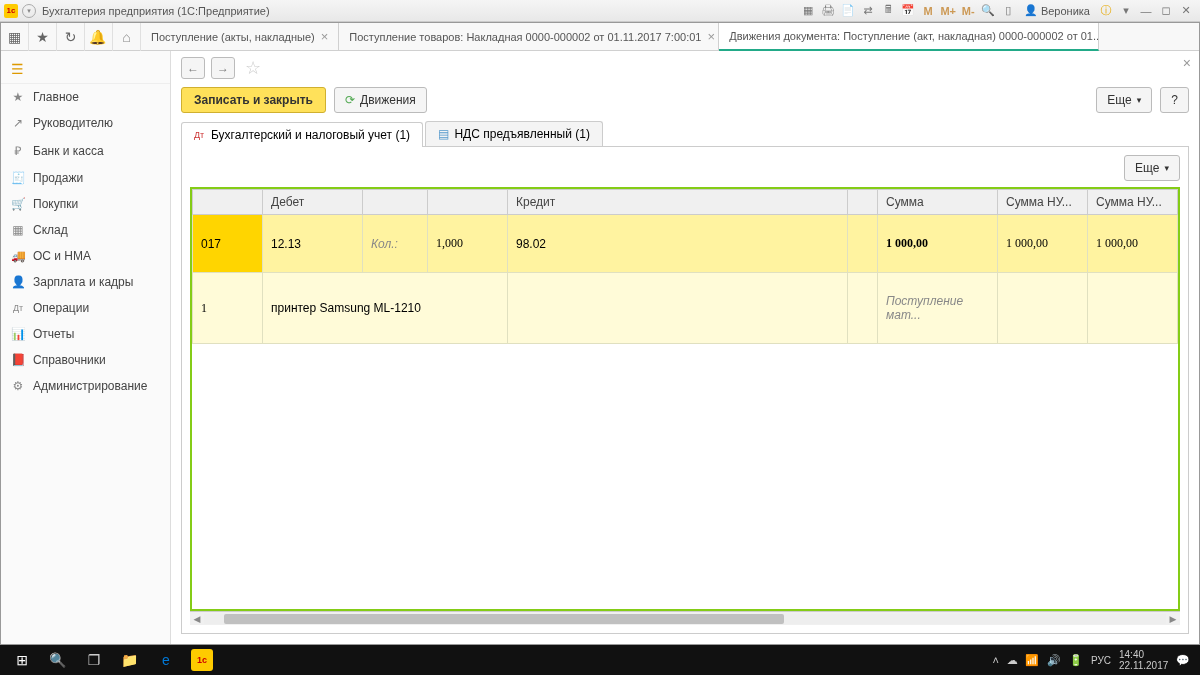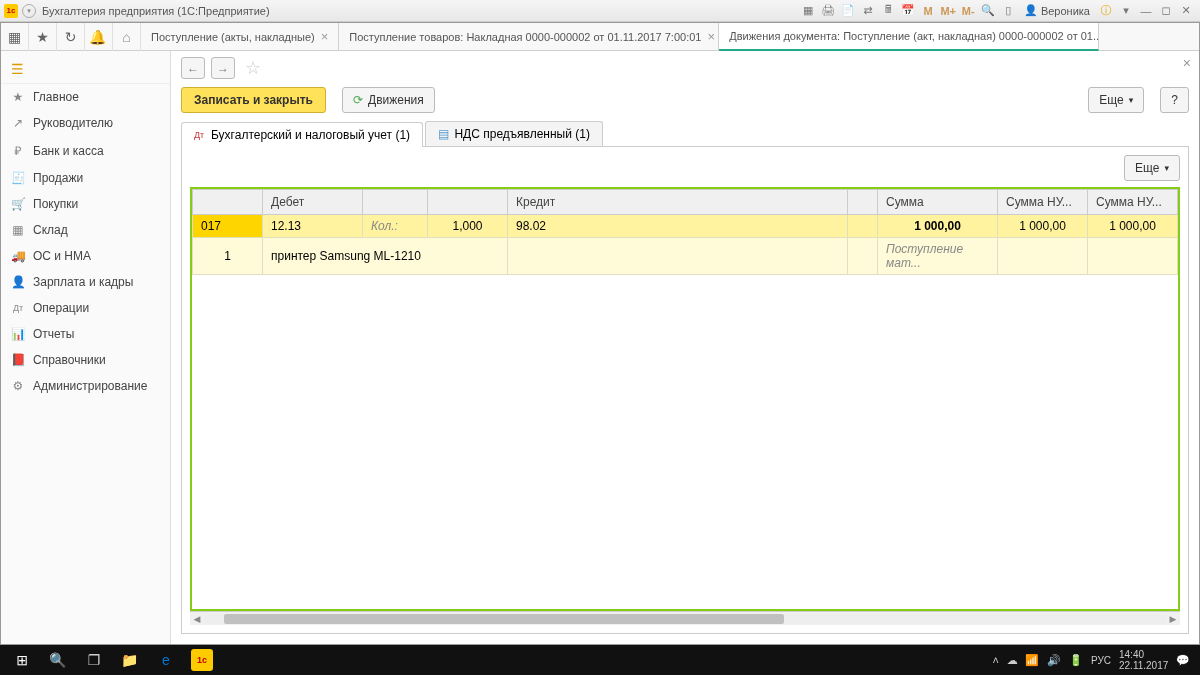--- a/index.html
+++ b/index.html
@@ -29,44 +29,44 @@
 .side-item .ico { width: 14px; text-align: center; color: #888; font-size: 12px; }
 .side-burger { display: flex; align-items: center; padding: 6px 10px; border-bottom: 1px solid #eee; }
 
 .content { flex: 1; background: #fff; display: flex; flex-direction: column; padding: 6px 10px 10px 10px; position: relative; }
 .doc-hdr { display: flex; align-items: center; gap: 6px; margin-bottom: 8px; }
 .nav-btn { width: 24px; height: 22px; border: 1px solid #bbb; background: #f5f5f5; display: flex; align-items: center; justify-content: center; cursor: pointer; color: #777; font-size: 12px; border-radius: 3px; }
 .star { color: #ccc; font-size: 18px; margin: 0 4px; cursor: pointer; }
 .doc-title { font-size: 18px; color: #333; font-weight: normal; }
 .close-x { position: absolute; top: 4px; right: 8px; color: #999; cursor: pointer; font-size: 14px; }
 
-.actions { display: flex; align-items: flex-end; gap: 16px; margin-bottom: 8px; }
+.actions { display: flex; align-items: flex-end; gap: 8px; margin-bottom: 8px; }
 .btn-yellow { background: #ffe15a; border: 1px solid #d0b030; padding: 5px 12px; border-radius: 3px; font-size: 12px; font-weight: bold; color: #333; cursor: pointer; }
 .btn { background: #f5f5f5; border: 1px solid #bbb; padding: 5px 10px; border-radius: 3px; font-size: 12px; color: #333; cursor: pointer; display: flex; align-items: center; gap: 5px; }
 .btn .ico-refresh { color: #5a5; }
 .actions .spc { flex: 1; }
 
 .chk-row { display: flex; align-items: center; gap: 6px; font-size: 12px; color: #555; margin-bottom: 8px; }
 .chk { width: 13px; height: 13px; border: 1px solid #999; border-radius: 2px; }
 
 .inner-tabs { display: flex; border-bottom: 1px solid #ccc; }
 .itab { padding: 5px 12px; border: 1px solid #ccc; border-bottom: none; background: #f4f4f4; font-size: 12px; margin-right: 2px; border-radius: 3px 3px 0 0; display: flex; align-items: center; gap: 5px; cursor: pointer; }
 .itab.active { background: #fff; position: relative; top: 1px; }
 .itab .ico-dt { width: 12px; height: 10px; font-size: 9px; }
 
 .grid-wrap { border: 1px solid #ccc; border-top: none; flex: 1; display: flex; flex-direction: column; background: #fff; padding: 8px; min-height: 0; }
 .grid-actions { display: flex; justify-content: flex-end; margin-bottom: 6px; }
 
 .grid { border: 2px solid #84cc16; flex: 1; overflow: auto; background: #fff; }
 table { border-collapse: collapse; width: 100%; font-size: 12px; }
 th { background: #f0f0f0; border: 1px solid #ccc; padding: 5px 8px; text-align: left; font-weight: normal; color: #444; position: sticky; top: 0; }
-td { border: 1px solid #e0e0c0; padding: 4px 8px; }
+td { border: 1px solid #e0e0c0; padding: 21px 8px; }
 tr.r1 td { background: #fff3a0; }
 tr.r2 td { background: #fffbd8; }
-.num { text-align: center; }
+.num { text-align: left; font-family: Liberation Serif, serif; }
 .ital { font-style: italic; color: #888; }
 
 .sb-horiz { height: 14px; background: #f0f0f0; border-top: 1px solid #ccc; display: flex; align-items: center; }
 .sb-track { flex: 1; height: 10px; background: #eee; position: relative; }
 .sb-thumb { position: absolute; left: 20px; width: 560px; height: 10px; background: #c0c0c0; border-radius: 2px; }
 .sb-arrow { width: 14px; height: 14px; display: flex; align-items: center; justify-content: center; color: #888; font-size: 9px; }
 
 .taskbar { position: absolute; left: 0; right: 0; bottom: 0; height: 30px; background: #111; display: flex; align-items: center; padding: 0 4px; }
 .tb-item { width: 36px; height: 30px; display: flex; align-items: center; justify-content: center; color: #ccc; font-size: 14px; cursor: pointer; }
 .tb-item.win { color: #fff; }

